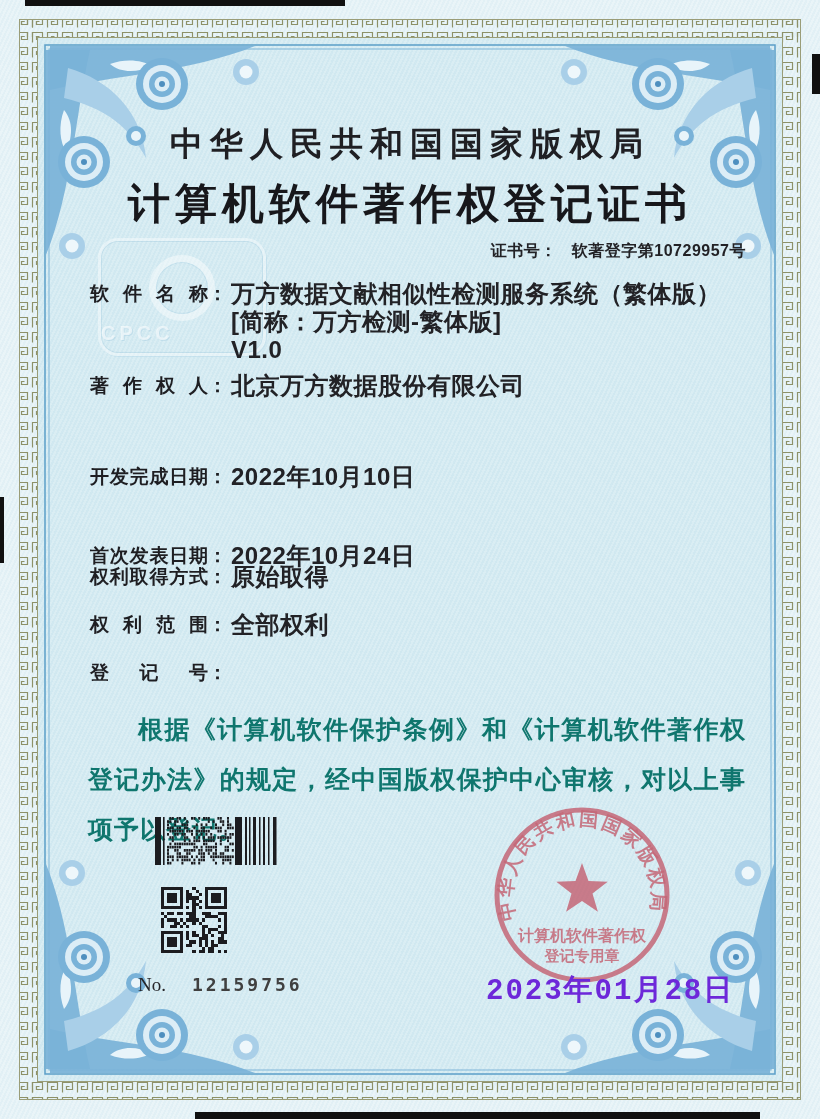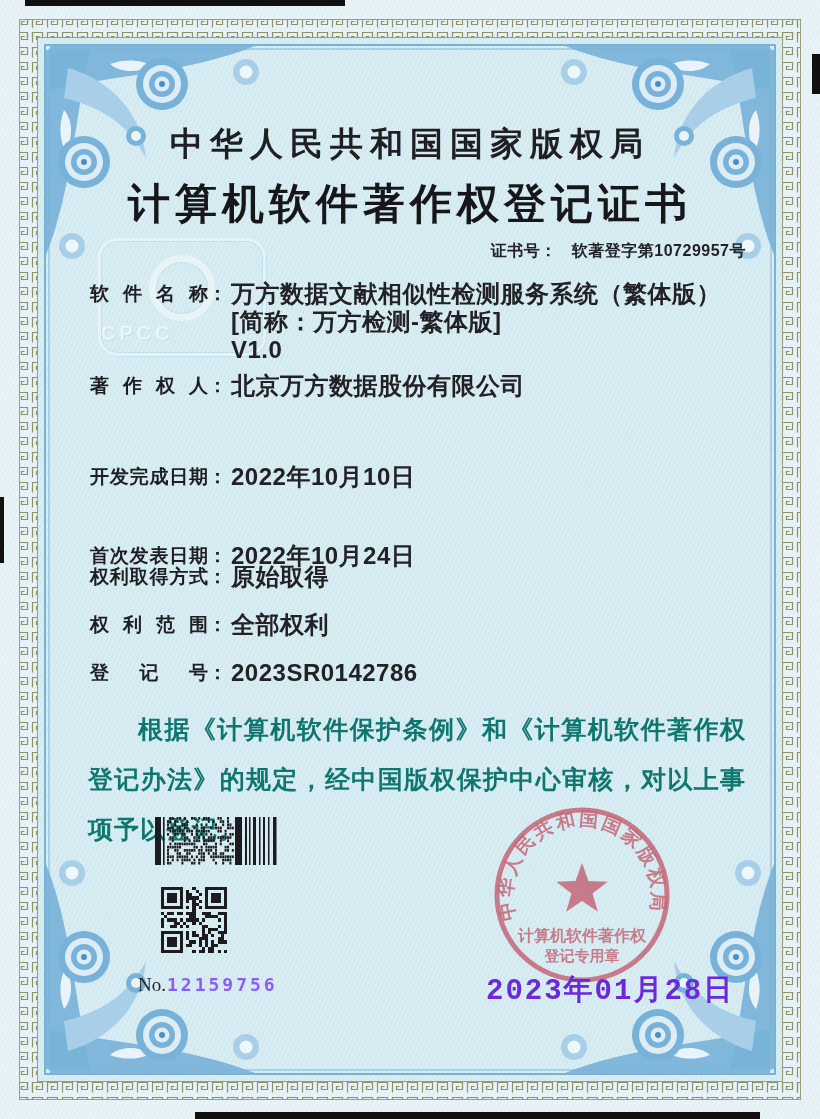--- a/index.html
+++ b/index.html
@@ -81,22 +81,22 @@
   .barcode{position:absolute;left:155px;top:817px;width:124px;height:48px;z-index:4;}
   .qrcode{position:absolute;left:161px;top:887px;width:66px;height:66px;z-index:4;}
 
   .seal{position:absolute;left:491px;top:804px;width:182px;height:182px;z-index:5;opacity:.88;}
 
   .serial{
     position:absolute;left:138px;top:974px;z-index:4;
     font-family:"Liberation Serif","DejaVu Serif",serif;font-size:19px;color:#26262a;
   }
   .serial .digits{
-    color:#8b5cf6;font-family:"DejaVu Sans Mono","Liberation Mono",monospace;
-    font-size:18px;letter-spacing:3px;margin-left:1px;font-weight:600;
+    color:#404040;font-family:"DejaVu Sans Mono","Liberation Mono",monospace;
+    font-size:18px;letter-spacing:3px;margin-left:26px;font-weight:600;
   }
   .issue-date{
     position:absolute;left:486px;top:970px;z-index:6;
     font-size:29px;font-weight:700;letter-spacing:2px;color:#6d28d9;font-family:Liberation Mono, monospace;
   }
 </style>
 </head>
 <body>
 
 <div class="page">
@@ -199,21 +199,20 @@
 
     <div class="field" style="top:611px">
       <span class="flabel">权利范围</span>
       <span class="fcolon">：</span>
       <span class="fvalue">全部权利</span>
     </div>
 
     <div class="field" style="top:659px">
       <span class="flabel">登记号</span>
       <span class="fcolon">：</span>
-      <span class="fvalue">2023SR0142786</span>
     </div>
 
     <div class="statement">根据《计算机软件保护条例》和《计算机软件著作权登记办法》的规定，经中国版权保护中心审核，对以上事项予以登记。</div>
 
     <svg class="barcode" id="barcodeSvg" viewBox="0 0 124 48">
         <rect x="0" y="0" width="6" height="48" fill="#1c1c20"></rect>
         <rect x="8" y="0" width="1.6" height="48" fill="#1c1c20"></rect>
         <rect x="12" y="3.2" width="2" height="2.7" fill="#1c1c20"></rect>
         <rect x="12" y="6.4" width="2" height="2.7" fill="#1c1c20"></rect>
         <rect x="12" y="9.600000000000001" width="2" height="2.7" fill="#1c1c20"></rect>

